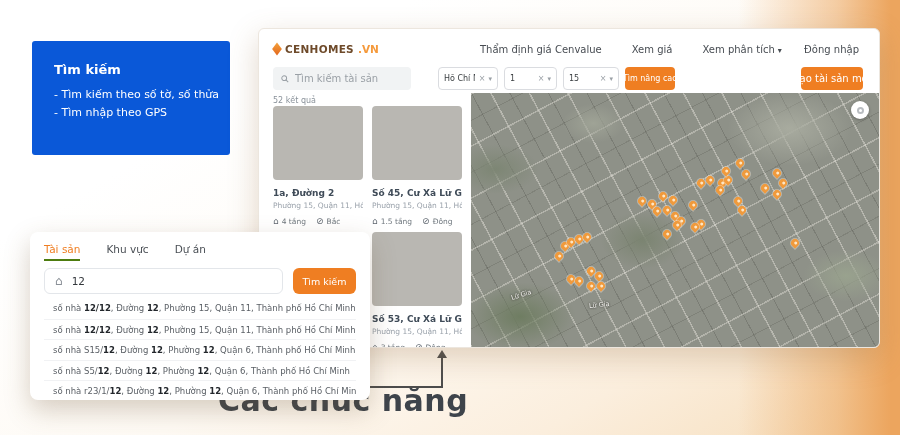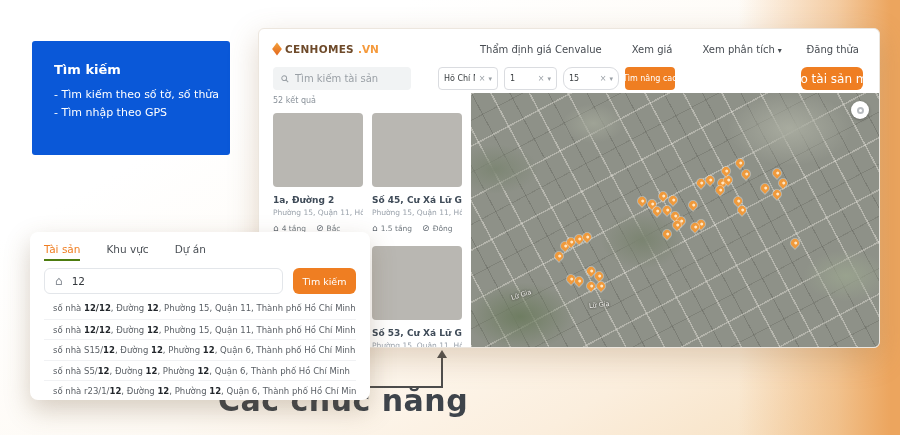--- a/index.html
+++ b/index.html
@@ -51,31 +51,31 @@
 
   .hdr2{ position:absolute; left:14px; right:16px; top:38px; height:23px; }
   .srch{ position:absolute; left:0; top:0; width:138px; height:23px; background:#f1f3f4;
          border-radius:4px; display:flex; align-items:center; padding:0 8px; gap:6px; }
   .srch .ph{ font-size:10px; color:#9aa0a6; white-space:nowrap; overflow:hidden; }
   .sel{ position:absolute; top:0; height:23px; background:#fff; border:1px solid #dadce0; border-radius:4px;
         display:flex; align-items:center; padding:0 5px; }
   .sel .v{ font-size:8px; color:#3c4043; flex:1; white-space:nowrap; overflow:hidden; }
   .sel .x{ font-size:8px; color:#9aa0a6; margin:0 3px 0 4px; }
   .sel .c{ font-size:7px; color:#9aa0a6; }
-  .sel1{ left:165px; width:60px; } .sel2{ left:231px; width:53px; } .sel3{ left:290px; width:56px;border-radius:9px; }
+  .sel1{ left:165px; width:60px; } .sel2{ left:231px; width:53px; } .sel3{ left:290px; width:56px; }
   .btn{ background:#ef7e22; color:#fff; border:none; border-radius:4px; font-family:inherit;
         display:flex; align-items:center; justify-content:center; cursor:pointer; white-space:nowrap; }
   .btn-adv{ position:absolute; left:352px; top:0; width:50px; height:23px; font-size:8px; }
-  .btn-new{ position:absolute; right:0; top:0; width:62px; height:23px; font-size:12px;border-radius:6px; }
+  .btn-new{ position:absolute; right:0; top:0; width:62px; height:23px; font-size:10px; }
 
   .wbody{ position:absolute; left:0; right:0; top:64px; bottom:0; }
   .listing{ position:absolute; left:0; top:0; width:212px; height:100%; background:#fff; }
   .rescount{ position:absolute; left:14px; top:3px; font-size:8px; color:#8a929a; }
   .cards{ position:absolute; left:14px; top:13px; width:190px; display:flex; flex-wrap:wrap; gap:6px 9px; }
-  .card{ width:90px; cursor:pointer;margin-top:7px; }
+  .card{ width:90px; cursor:pointer; }
   .card .img{ width:90px; height:74px; border-radius:4px; background:#b9b7b2; }
   .img1{ background:
       radial-gradient(ellipse 34px 18px at 28% 78%, #4f7a38 0%, #40662c 55%, transparent 70%),
       radial-gradient(ellipse 40px 16px at 68% 82%, #55803c 0%, transparent 70%),
       linear-gradient(to bottom,#5e6a66 0%,#6d7a76 38%,#8b948f 55%,#9aa09a 62%,#76a24e 70%,#5d8a3f 100%); }
   .img2{ background:
       linear-gradient(to right,#e9e8e4 0%,#e9e8e4 18%,#c9c9c5 19%,#c9c9c5 88%,#8f8c86 89%,#7a776f 100%),
       linear-gradient(to bottom,#6e6a62 0%,#6e6a62 12%,#c9c9c5 13%,#c4c4c0 70%,#b2b0aa 72%,#aeaca6 100%);
       background-blend-mode:multiply; }
   .img3{ background:linear-gradient(to bottom,#7b8078 0%,#9a9d94 60%,#b4b2ac 100%); }
@@ -161,21 +161,21 @@
       <div class="logo">
         <span class="dmd"></span>
         <span class="brand">CENHOMES</span>
           <span class="tld">.VN</span>
       </div>
       <div class="nav">
         <span class="lnk">Thẩm định giá Cenvalue</span>
         <span class="lnk">Xem giá</span>
         <span class="lnk"><span>Xem phân tích</span><span class="caret">▾</span></span>
       </div>
-      <span class="login">Đăng thửa</span>
+      <span class="login">Đông nhập</span>
     </div>
 
     <div class="hdr2">
       <div class="srch">
         <svg width="8" height="8" viewBox="0 0 10 10">
             <circle cx="4" cy="4" r="3" fill="none" stroke="#9aa0a6" stroke-width="1.3"></circle>
             <line x1="6.2" y1="6.2" x2="9" y2="9" stroke="#9aa0a6" stroke-width="1.3"></line>
           </svg>
         <span class="ph">Tìm kiếm tài sản</span>
       </div>

